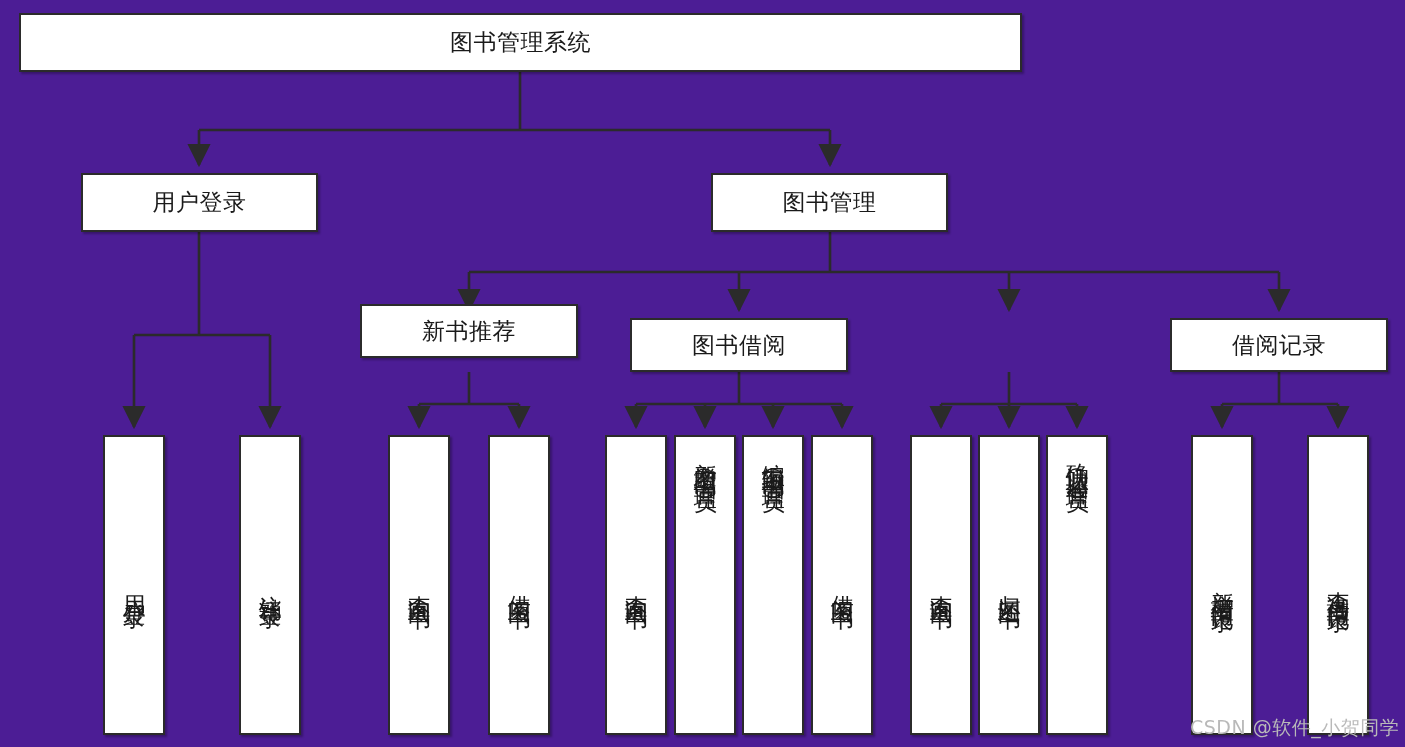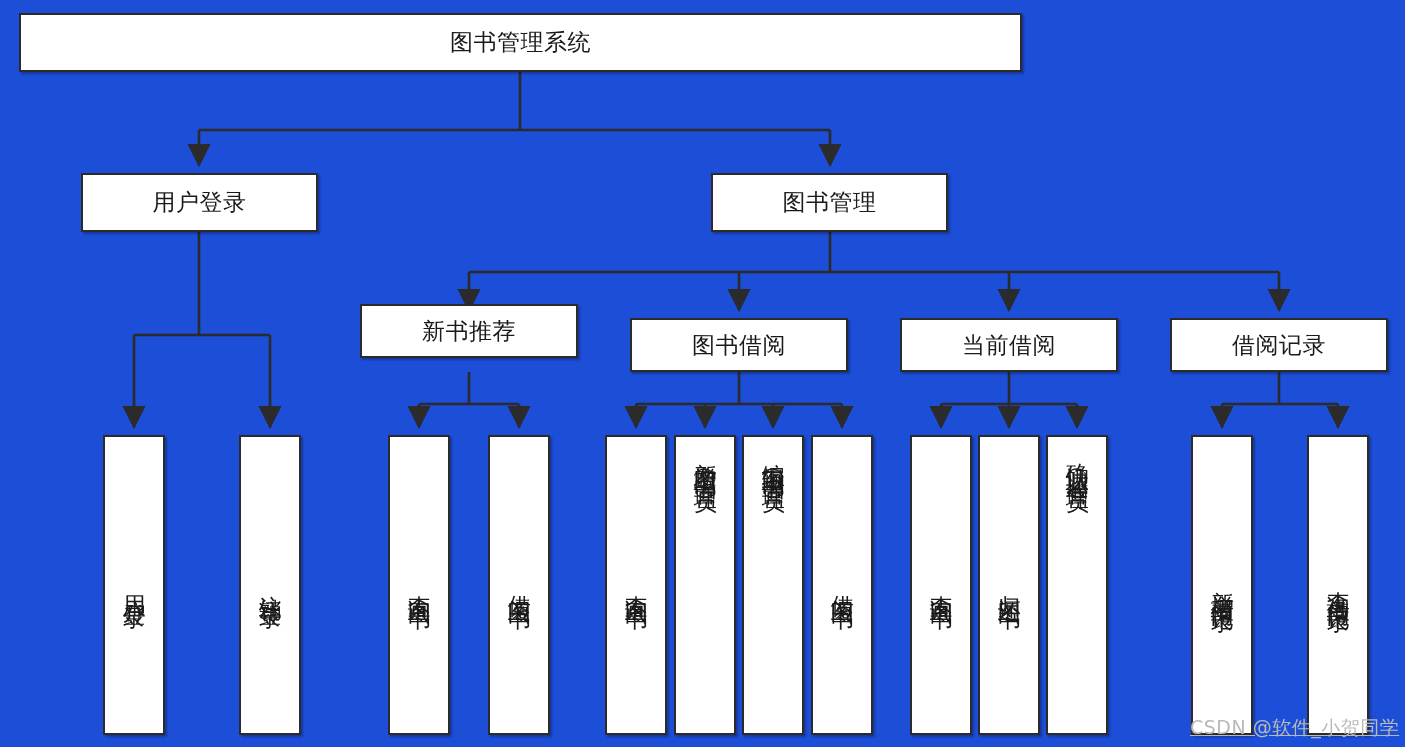--- a/index.html
+++ b/index.html
@@ -7,21 +7,21 @@
     padding: 0;
     background: #ffffff;
   }
   body {
     font-family: "DejaVu Sans", "Liberation Sans", sans-serif;
   }
   #diagram-root {
     position: relative;
     width: 1405px;
     height: 747px;
-    background: #1d4ed8;
+    background: #4c1d95;
     overflow: hidden;
   }
   svg.connector-layer {
     position: absolute;
     left: 0;
     top: 0;
     width: 1405px;
     height: 747px;
   }
   .node-box {
@@ -137,23 +137,20 @@
   <div class="node-box" style="left:711px; top:173px; width:237px; height:59px;justify-content:center;">
     <span class="node-label-h">图书管理</span>
   </div>
 
   <div class="node-box" style="left:360px; top:304px; width:218px; height:54px;">
     <span class="node-label-h">新书推荐</span>
   </div>
   <div class="node-box" style="left:630px; top:318px; width:218px; height:54px;">
     <span class="node-label-h">图书借阅</span>
   </div>
-  <div class="node-box" style="left:900px; top:318px; width:218px; height:54px;">
-    <span class="node-label-h">当前借阅</span>
-  </div>
   <div class="node-box" style="left:1170px; top:318px; width:218px; height:54px;align-items:center;">
     <span class="node-label-h">借阅记录</span>
   </div>
 
   <div class="node-box leaf-box centered" style="left:103px; top:435px; width:62px; height:300px;">
     <span class="node-label-v">用户登录</span>
   </div>
   <div class="node-box leaf-box centered" style="left:239px; top:435px; width:62px; height:300px;">
     <span class="node-label-v">注销登录</span>
   </div>
@@ -188,15 +185,15 @@
     <span class="node-label-v">确认归还（管理员）</span>
   </div>
 
   <div class="node-box leaf-box centered" style="left:1191px; top:435px; width:62px; height:300px;">
     <span class="node-label-v">新增借阅记录</span>
   </div>
   <div class="node-box leaf-box centered" style="left:1307px; top:435px; width:62px; height:300px;">
     <span class="node-label-v">查询借阅记录</span>
   </div>
 
-  <div class="watermark" style="left:1190px; top:715px;text-decoration:underline;">CSDN @软件_小贺同学</div>
+  <div class="watermark" style="left:1190px; top:715px;">CSDN @软件_小贺同学</div>
 
 </div>
 
 </body></html>

